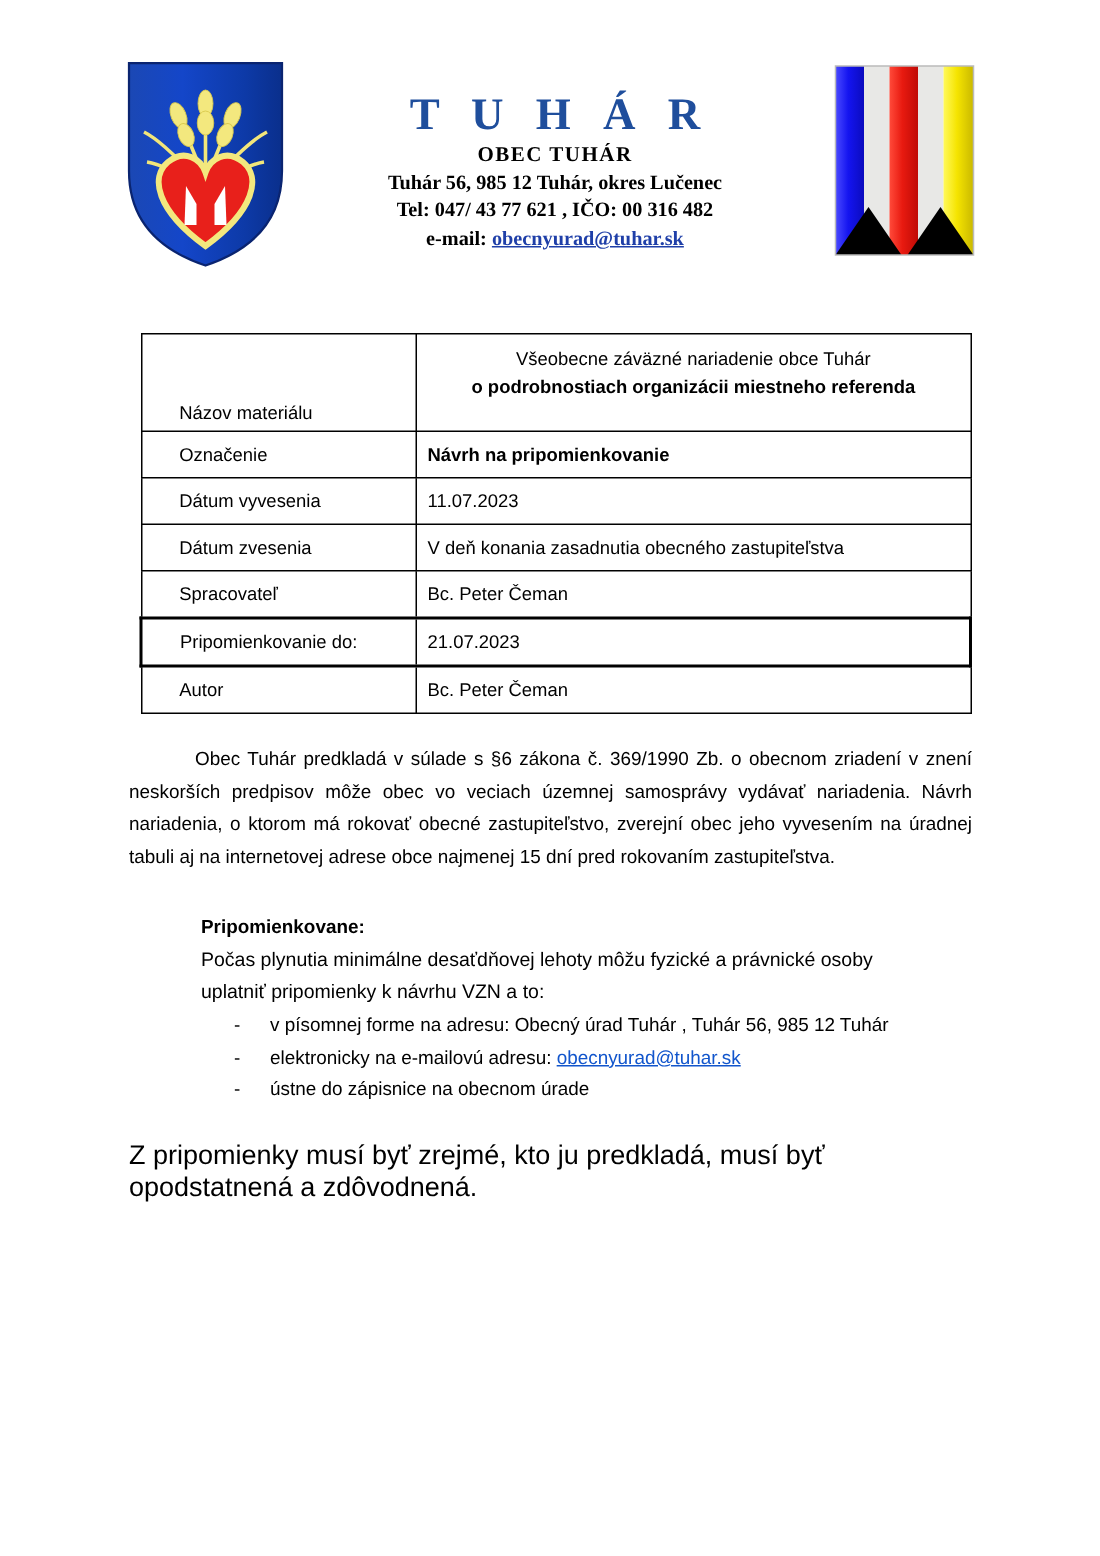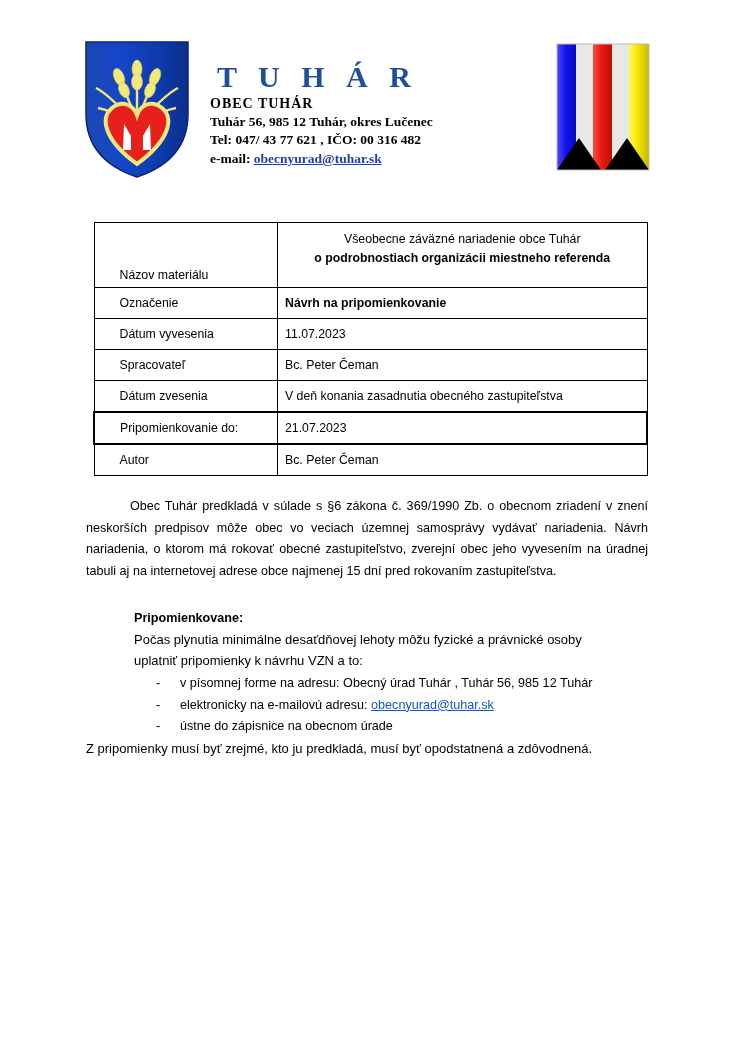--- a/index.html
+++ b/index.html
@@ -31,21 +31,21 @@
     top: 36px;
     width: 118px;
     height: 145px;
   }
 
   .header-text {
     position: absolute;
     left: 210px;
     top: 60px;
     width: 320px;
-    text-align: left;
+    text-align: center;
     font-family: "Liberation Serif", serif;
   }
   .town-title {
     font-size: 30px;
     font-weight: bold;
     letter-spacing: 7px;
     color: #1f4e9c;
     line-height: 34px;
     margin-left: 7px;
   }
@@ -171,22 +171,23 @@
   ul.dash-list li .dash {
     position: absolute;
     left: 22px;
     top: 0;
   }
   .mail-link {
     color: #1155cc;
     text-decoration: underline;
   }
   .closing {
+    margin-top: 22px;
     margin-left: 0px;
-    font-size: 13px;
+    font-size: 18px;
     line-height: 21px;
   }
 </style>
 </head>
 <body>
 
 <div class="header">
 
   <div class="crest">
     <svg viewBox="0 0 118 145" width="118" height="145">
@@ -278,26 +279,26 @@
     </tr>
     <tr class="row-std">
       <td class="label">Označenie</td>
       <td class="value bold-val">Návrh na pripomienkovanie</td>
     </tr>
     <tr class="row-std">
       <td class="label">Dátum vyvesenia</td>
       <td class="value">11.07.2023</td>
     </tr>
     <tr class="row-std">
+      <td class="label">Dátum zvesenia</td>
+      <td class="value">V deň konania zasadnutia obecného zastupiteľstva</td>
+    </tr>
+    <tr class="row-std">
       <td class="label">Spracovateľ</td>
       <td class="value">Bc. Peter Čeman</td>
-    </tr>
-    <tr class="row-std">
-      <td class="label">Dátum zvesenia</td>
-      <td class="value">V deň konania zasadnutia obecného zastupiteľstva</td>
     </tr>
     <tr class="row-std row-marked">
       <td class="label">Pripomienkovanie do:</td>
       <td class="value">21.07.2023</td>
     </tr>
     <tr class="row-std">
       <td class="label">Autor</td>
       <td class="value">Bc. Peter Čeman</td>
     </tr>
   </tbody>

